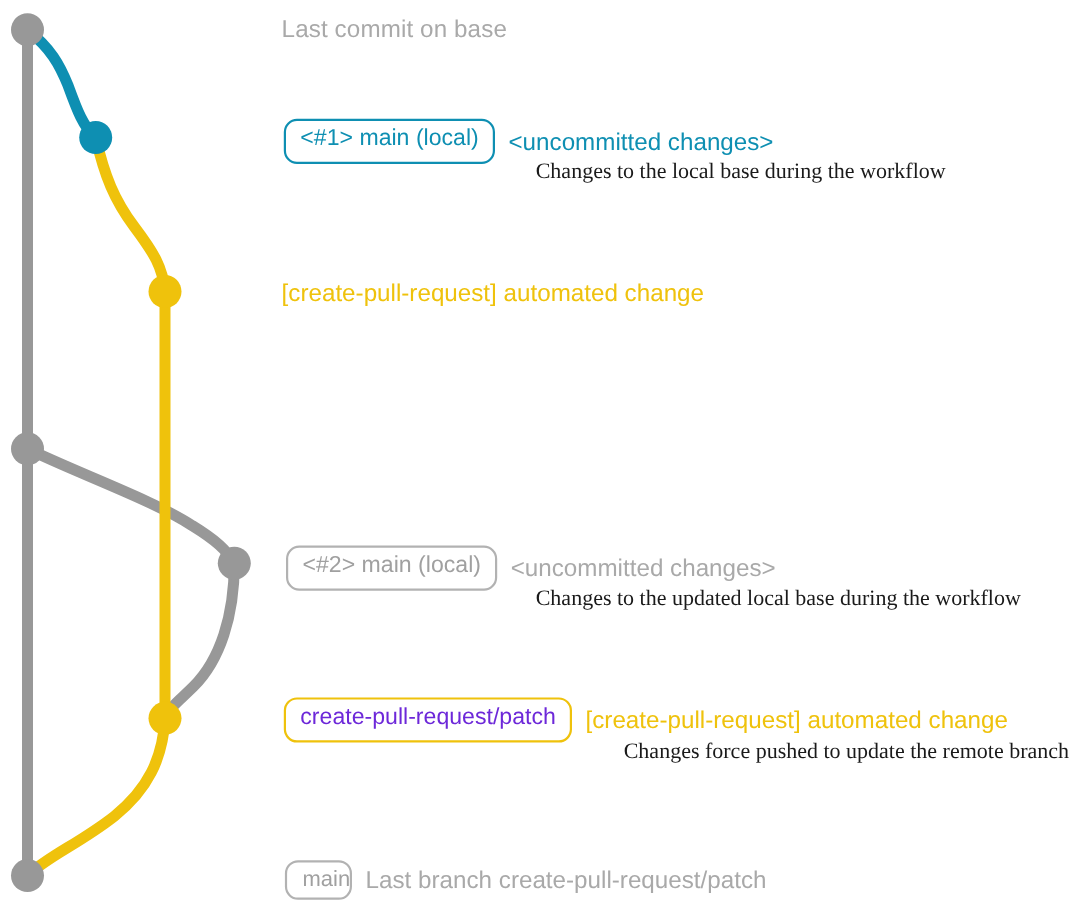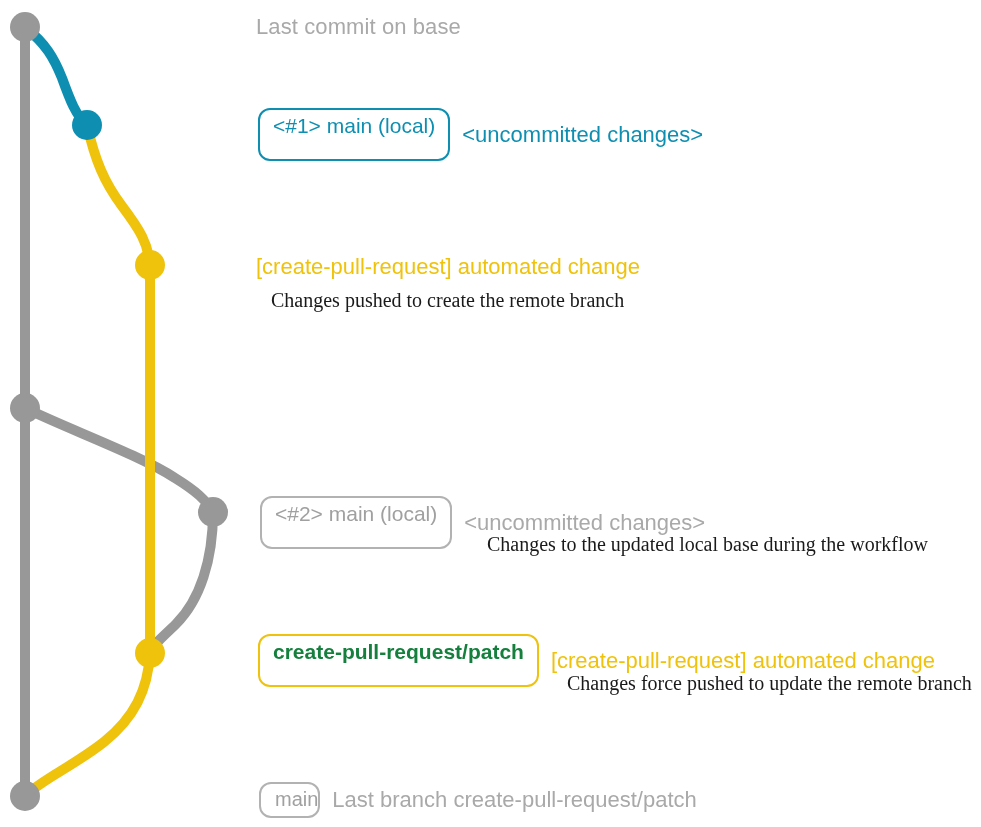--- a/index.html
+++ b/index.html
@@ -34,35 +34,34 @@
   .heading {
     font-family: "Liberation Sans", sans-serif;
     font-size: 22px;
     color: #a9a9a9;
     letter-spacing: 0.1px;
   }
   .badge {
     display: inline-block;
     border: 2px solid #0e8fb2;
     border-radius: 12px;
-    padding: 5px 13px 22px 13px;
+    padding: 5px 13px 10px 13px;
     font-family: "Liberation Sans", sans-serif;
     font-size: 21px;
     line-height: 1.05;
     color: #0e8fb2;
     background: #ffffff;
   }
   .badge.gray {
     border-color: #b2b2b2;
     color: #a0a0a0;
   }
   .badge.yellow {
     border-color: #efc20c;
-    color: #15803d;
-    font-weight: bold;
+    color: #6d28d9;
   }
   .badge.small {
     font-size: 20px;
     padding: 5px 0 6px 14px;
   }
   .subject {
     font-family: "Liberation Sans", sans-serif;
     font-size: 22px;
     margin-left: 12px;
   }
@@ -119,23 +118,23 @@
   </svg>
 
   <div class="row" style="left:256px; top:14px;">
     <span class="heading">Last commit on base</span>
   </div>
 
   <div class="row" style="left:258px; top:108px;">
     <span class="badge">&lt;#1&gt; main (local)</span>
     <span class="subject blue">&lt;uncommitted changes&gt;</span>
   </div>
+  <div class="note" style="left:487px; top:145px;">Changes to the local base during the workflow</div>
 
   <div class="plainrow yellow" style="left:256px; top:254px;">[create-pull-request] automated change</div>
-  <div class="note" style="left:271px; top:289px;">Changes pushed to create the remote branch</div>
 
 
   <div class="row" style="left:260px; top:496px;">
     <span class="badge gray">&lt;#2&gt; main (local)</span>
     <span class="subject gray">&lt;uncommitted changes&gt;</span>
   </div>
   <div class="note" style="left:487px; top:533px;">Changes to the updated local base during the workflow</div>
 
   <div class="row" style="left:258px; top:634px;">
     <span class="badge yellow">create-pull-request/patch</span>

